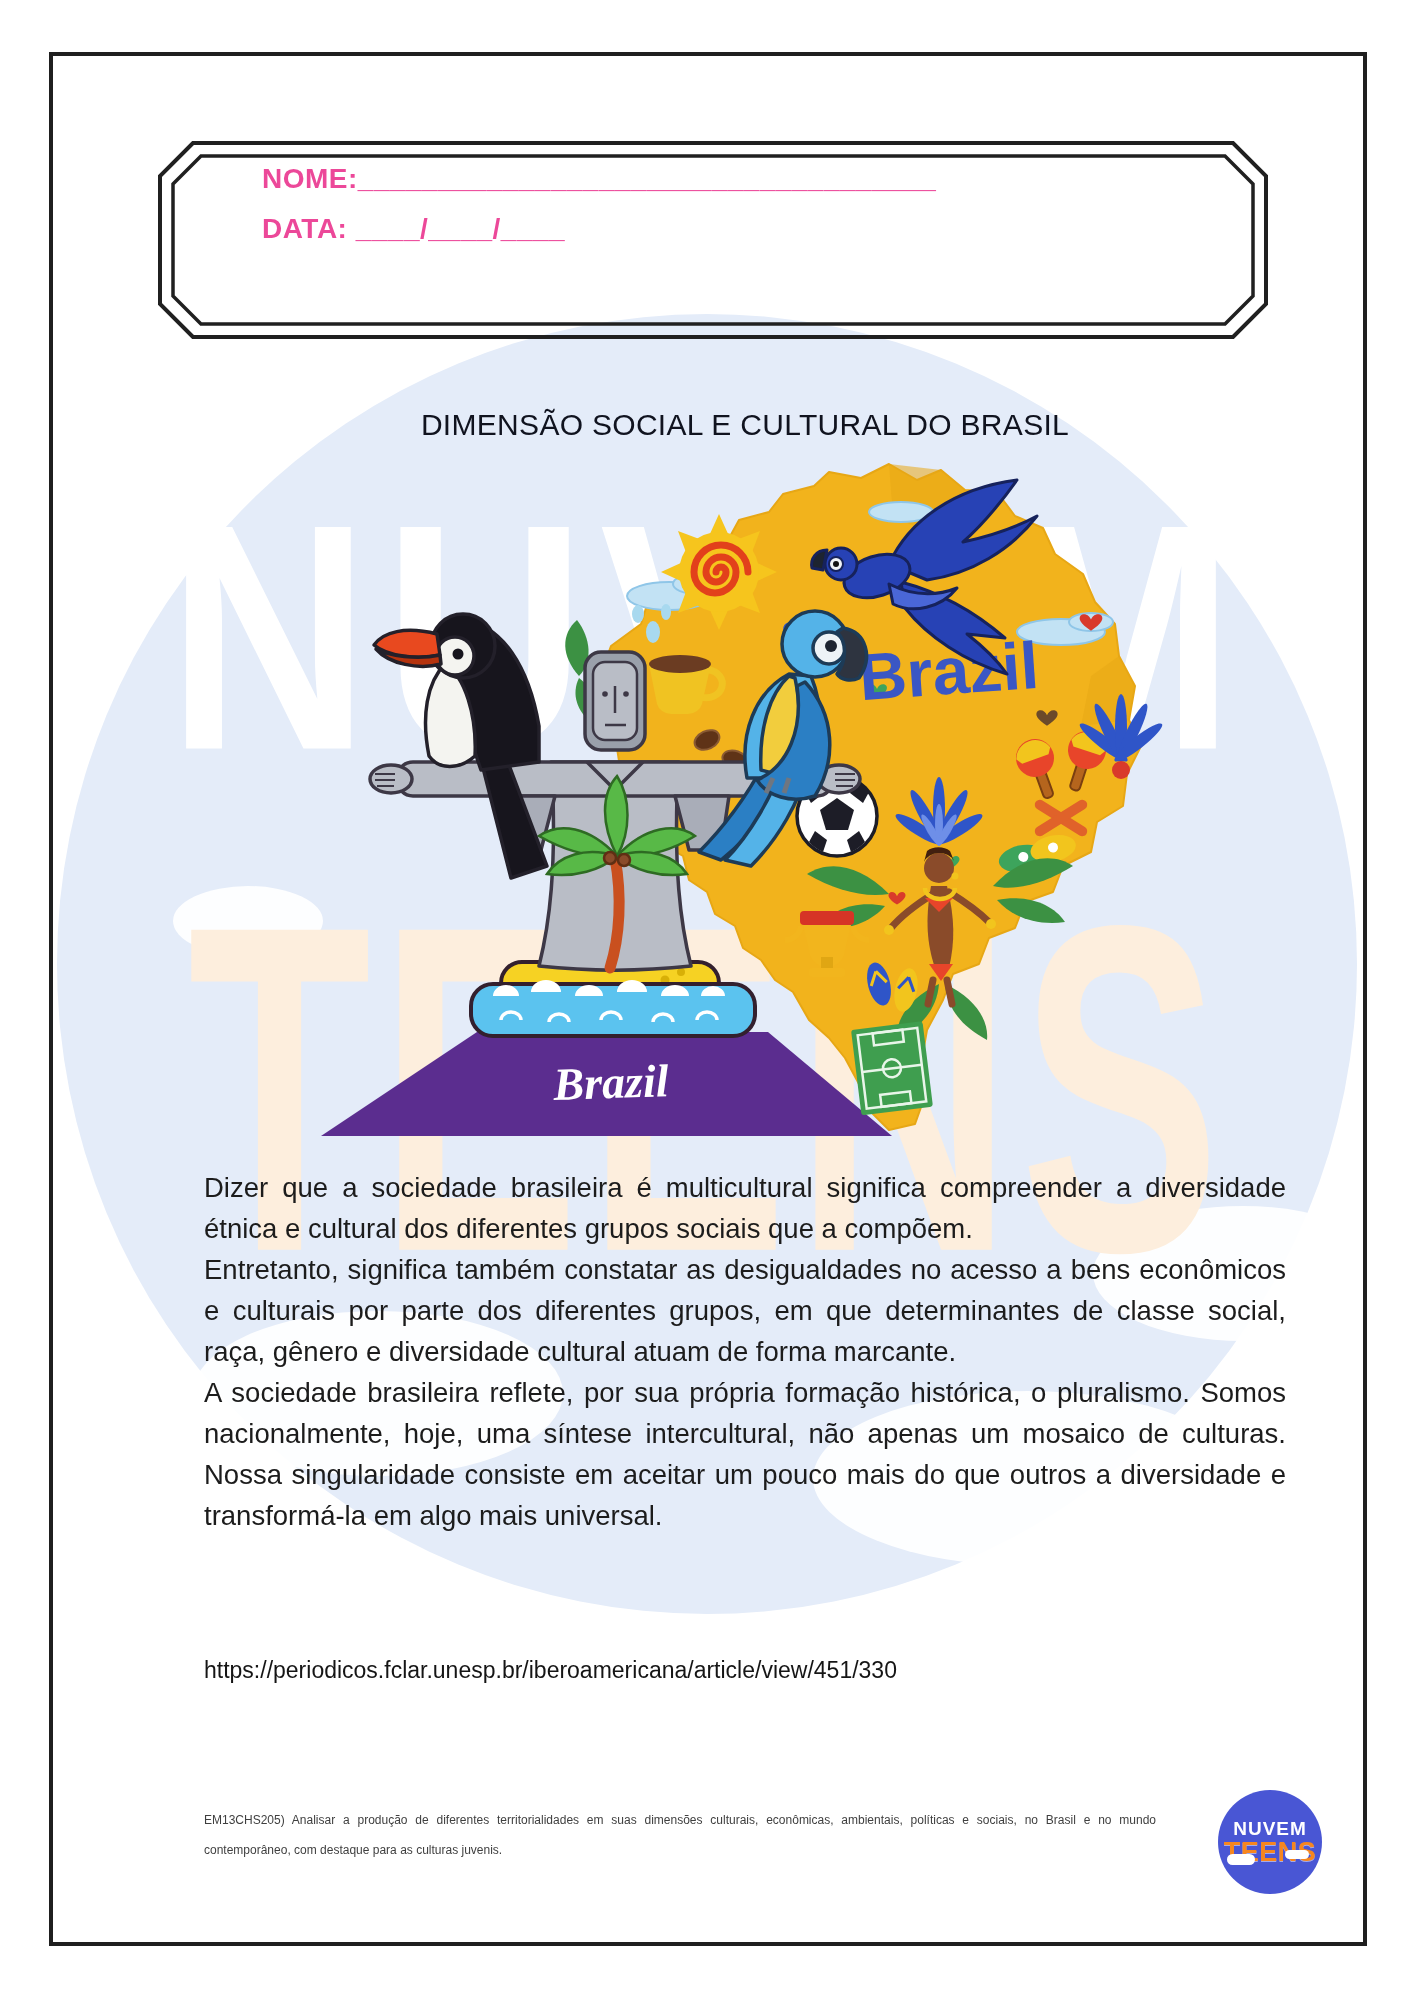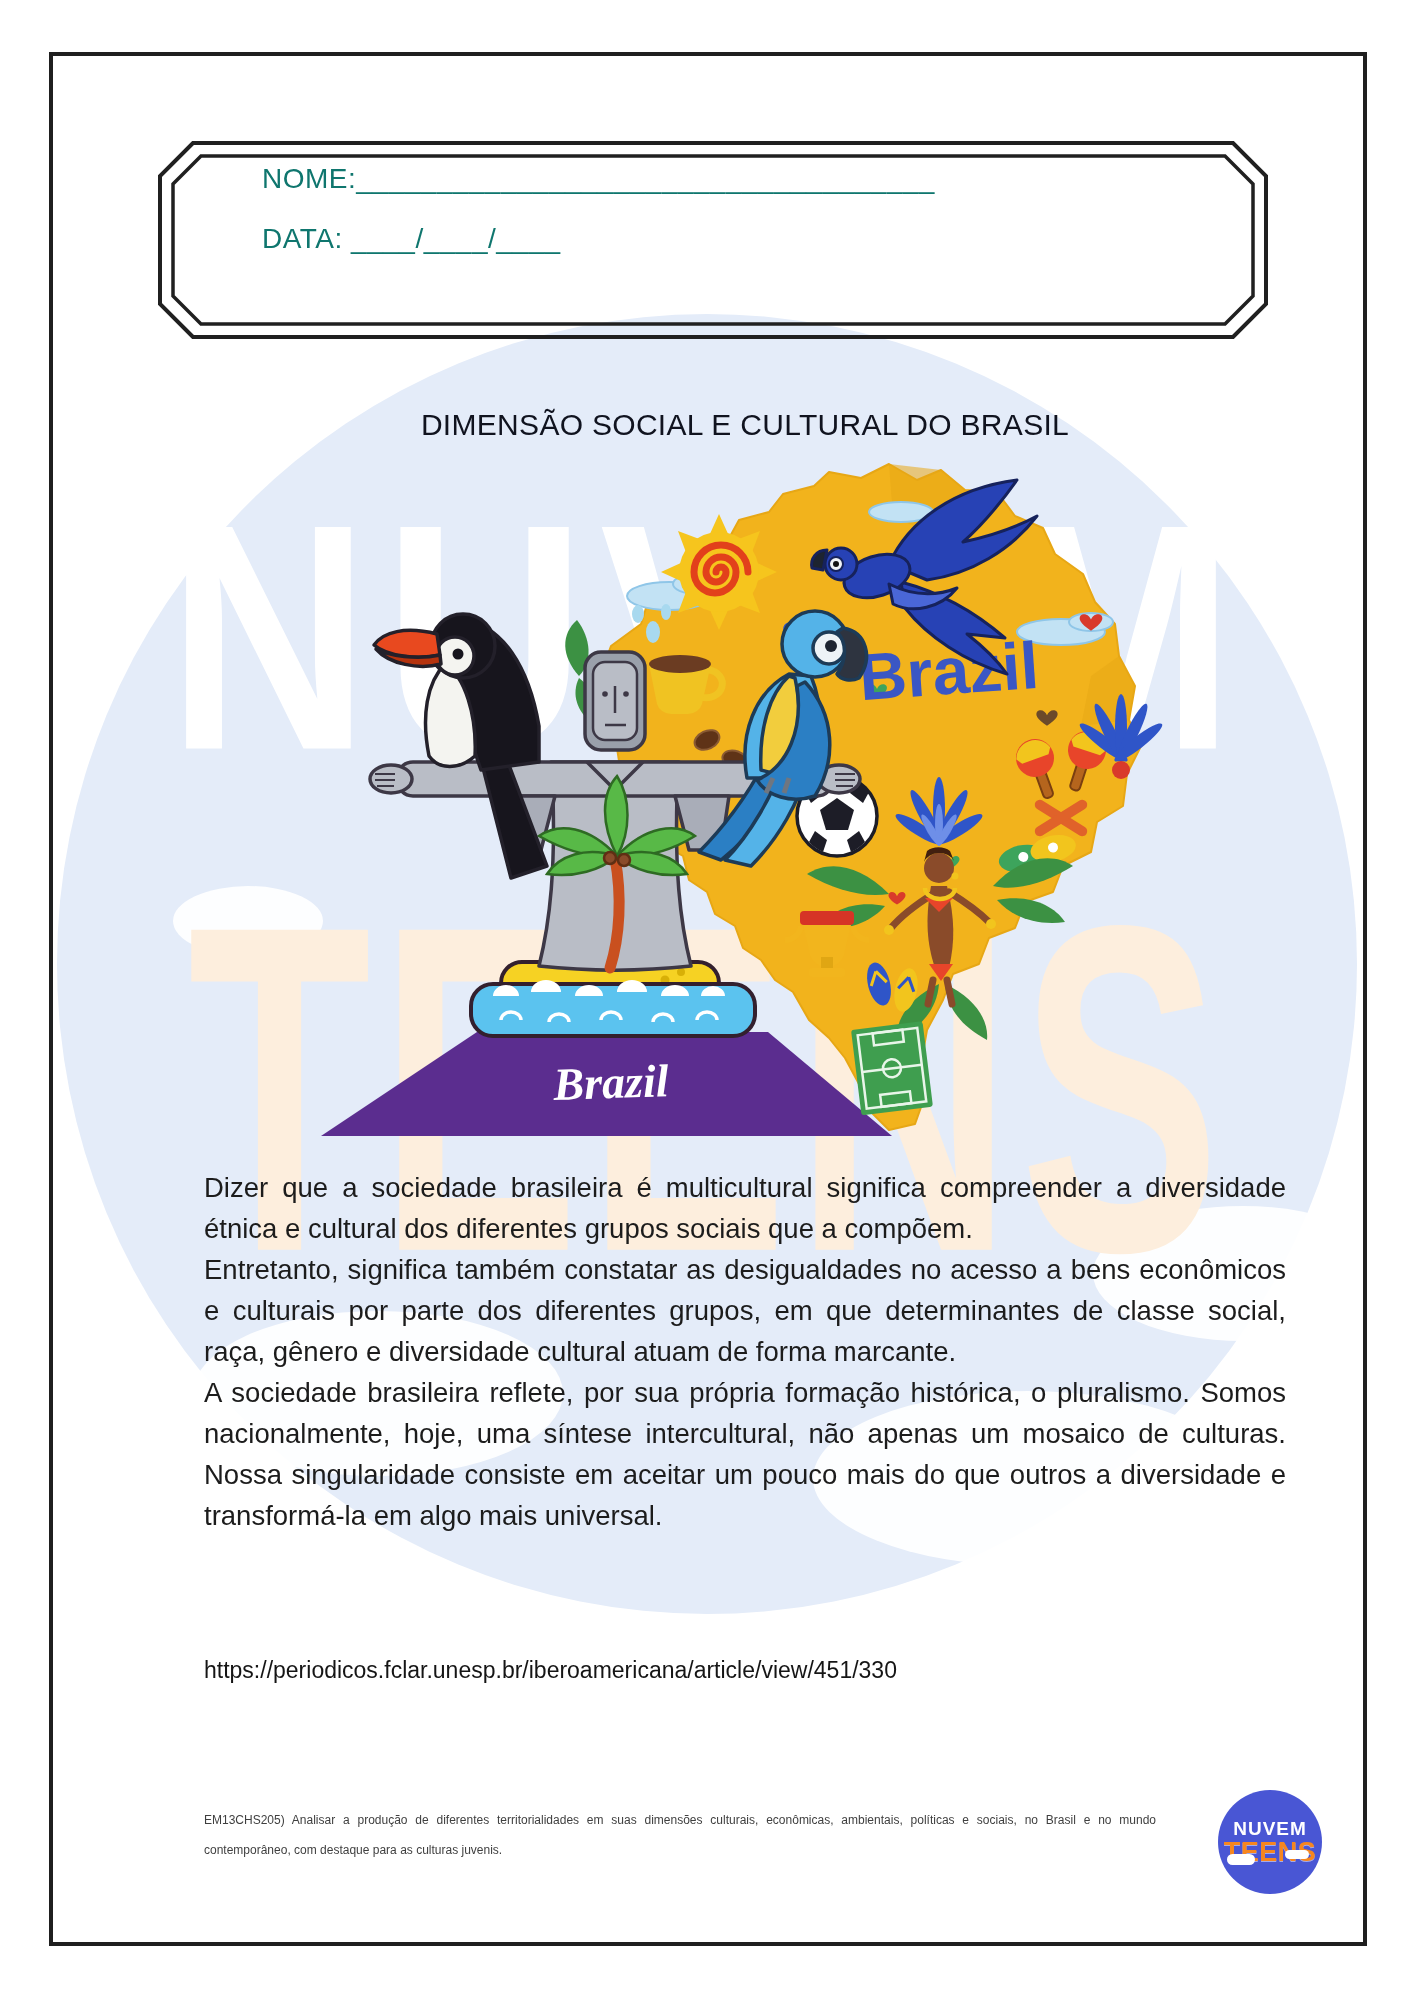--- a/index.html
+++ b/index.html
@@ -16,23 +16,23 @@
     background:#fff;
   }
   
   .wm-circle{left:4px;top:258px;width:1300px;height:1300px;border-radius:50%;background:#e4ecf9;}
   .wm-cloud{background:#ffffff;border-radius:50%;opacity:.92;}
   .wm-text{width:1310px;left:0;text-align:center;font-weight:900;line-height:1;white-space:nowrap;}
   .wm-nuvem{top:420px;font-size:280px;color:#ffffff;letter-spacing:14px;transform:scaleY(1.15);transform-origin:top center;}
   .wm-teens{top:800px;font-size:300px;color:#fdeedd;letter-spacing:8px;transform:scaleY(1.55);transform-origin:top center;}
   
   .header-box{left:104px;top:85px;width:1112px;height:198px;}
-  .hdr-row{position:absolute;left:105px;font-size:28px;color:#0f766e;white-space:nowrap;letter-spacing:.5px;}
+  .hdr-row{position:absolute;left:105px;font-size:28px;color:#ec4899;white-space:nowrap;letter-spacing:.5px;font-weight:bold;}
   .hdr-nome{top:22px;}
-  .hdr-data{top:82px;text-align:center;}
+  .hdr-data{top:72px;text-align:center;}
   
   .title{top:352px;left:37px;width:1310px;text-align:center;font-size:30px;font-weight:400;color:#10131f;letter-spacing:.3px;}
   
   .illo{left:196px;top:368px;width:930px;height:715px;}
   
   .bodytext{left:151px;top:1111px;width:1082px;font-size:27.5px;line-height:41px;color:#1c1c1c;text-align:justify;}
   .bodytext p{margin:0;}
   .src-url{left:151px;top:1601px;font-size:23px;color:#151515;}
   
   .skill{left:151px;top:1749px;width:952px;font-size:12px;line-height:30px;color:#3f3f3f;text-align:justify;}

